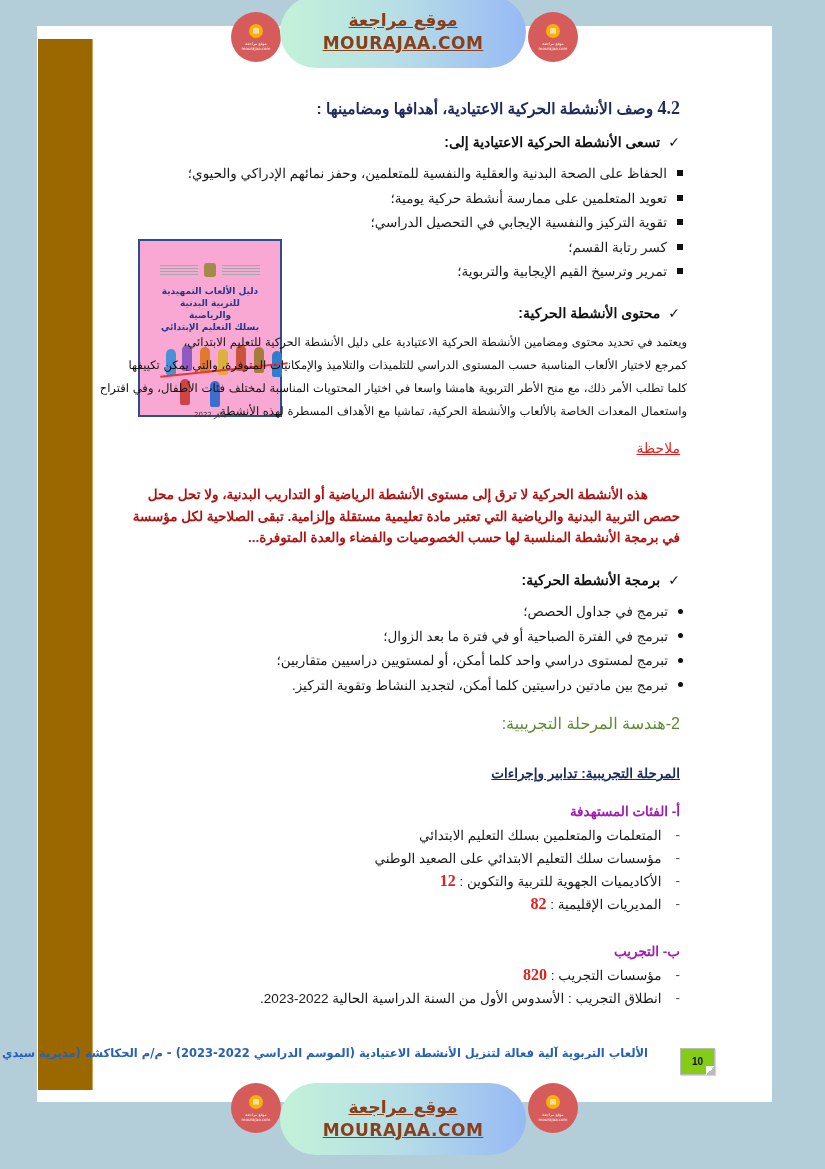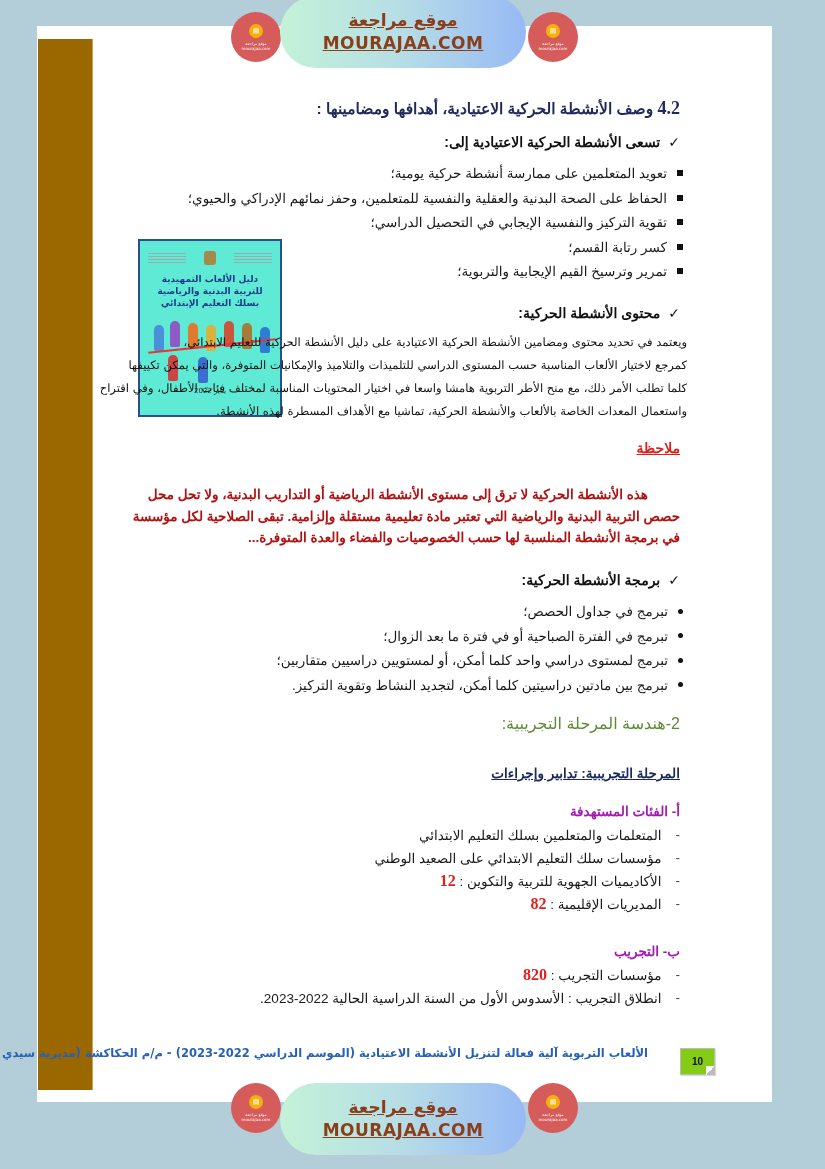--- a/index.html
+++ b/index.html
@@ -66,38 +66,38 @@
   ul.sq { list-style: none; }
   ul.sq li {
     display: flex; align-items: center; gap: 10px; height: 24.5px; white-space: nowrap;
     font-family: "Liberation Sans", sans-serif; font-size: 13.5px; color: #1a1a1a;
   }
   ul.sq li .b { width: 6px; height: 6px; background: #111; display: inline-block; flex: none; }
   ul.dot li .b { width: 5px; height: 5px; border-radius: 50%; }
 
   .cover {
     left: 138px; top: 239px; width: 144px; height: 178px; border: 2px solid #2b4f8c;
-    background: #5eead4; padding: 8px;
+    background: #f9a8d4; padding: 20px;
   }
   .cover .crest { display: flex; justify-content: space-between; align-items: center; height: 18px; }
   .cover .crest .ln { width: 38px; height: 10px; background: repeating-linear-gradient(#9aa 0 1px, transparent 1px 3px); }
   .cover .crest .em { width: 12px; height: 14px; background: #a48a4a; border-radius: 3px; }
   .cover .ct { text-align: center; font-size: 9px; font-weight: bold; color: #1e3a8a; line-height: 12px; margin-top: 6px; direction: rtl; }
   .cover .kids { height: 72px; margin-top: 6px; position: relative; }
   .cover .kid { position: absolute; width: 10px; height: 26px; border-radius: 5px 5px 2px 2px; }
   .cover .yr { text-align: center; font-size: 7px; color: #333; margin-top: 0; direction: rtl; }
 
   .scan {
     font-family: "DejaVu Serif", serif; font-size: 11.6px; color: #111; white-space: nowrap;
     line-height: 23px; text-align: right;
   }
 
   .note-title {
     right: 145px; top: 440px; font-family: "Liberation Sans", sans-serif; font-size: 14px;
-    font-weight: bold; color: #e0201c; text-decoration: underline;
+    font-weight: normal; color: #e0201c; text-decoration: underline;
   }
   .note-body {
     right: 145px; top: 484px; width: 590px; font-family: "Liberation Sans", sans-serif; font-size: 13.5px;
     font-weight: bold; color: #b01212; line-height: 21.5px; text-align: justify; text-align-last: right;
   }
   .note-body .p1 { text-indent: 32px; }
 
   .sec2 {
     right: 145px; top: 714px; font-family: "Liberation Sans", sans-serif; font-size: 16px;
     color: #5e8a34; font-weight: normal; white-space: nowrap;
@@ -153,25 +153,25 @@
   <span>وصف الأنشطة الحركية الاعتيادية، أهدافها ومضامينها :</span>
 </div>
 
 <div class="abs check-head rtl" style="right:145px; top:134px;">
   <span class="ck">✓</span>
   <span>تسعى الأنشطة الحركية الاعتيادية إلى:</span>
 </div>
 <ul class="abs sq rtl" style="right:142px; top:161px;">
   <li>
       <span class="b"></span>
+      <span>الحفاظ على الصحة البدنية والعقلية والنفسية للمتعلمين، وحفز نمائهم الإدراكي والحيوي؛</span>
+    </li>
+  <li>
+      <span class="b"></span>
       <span>تعويد المتعلمين على ممارسة أنشطة حركية يومية؛</span>
-    </li>
-  <li>
-      <span class="b"></span>
-      <span>الحفاظ على الصحة البدنية والعقلية والنفسية للمتعلمين، وحفز نمائهم الإدراكي والحيوي؛</span>
     </li>
   <li>
       <span class="b"></span>
       <span>تقوية التركيز والنفسية الإيجابي في التحصيل الدراسي؛</span>
     </li>
   <li>
       <span class="b"></span>
       <span>كسر رتابة القسم؛</span>
     </li>
   <li>

